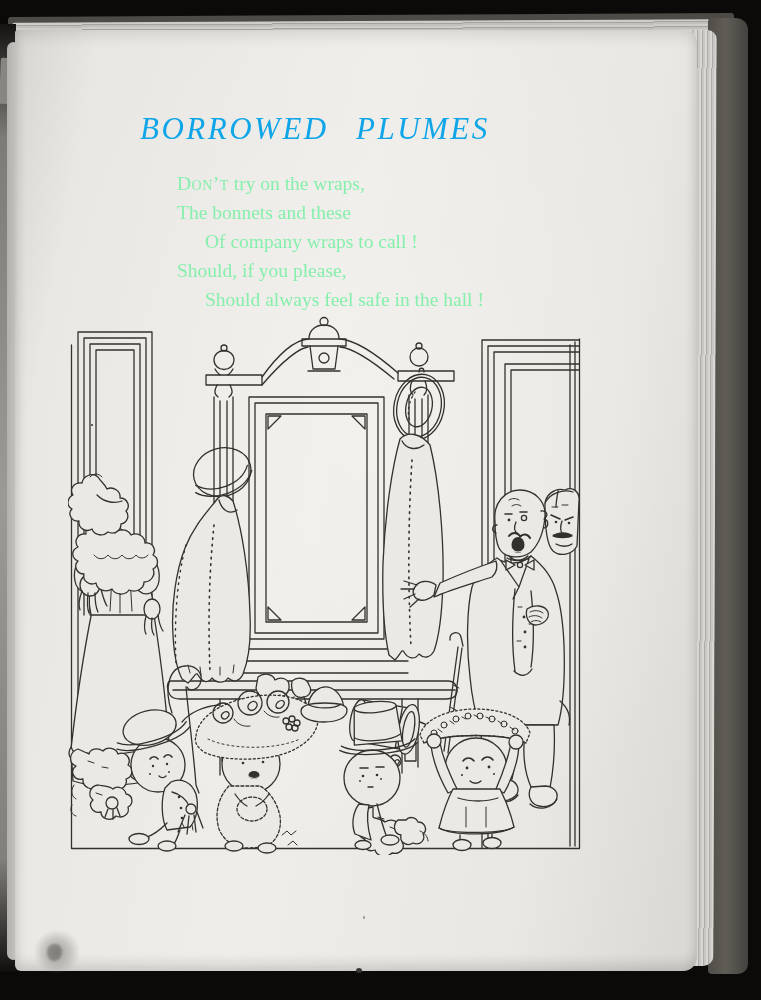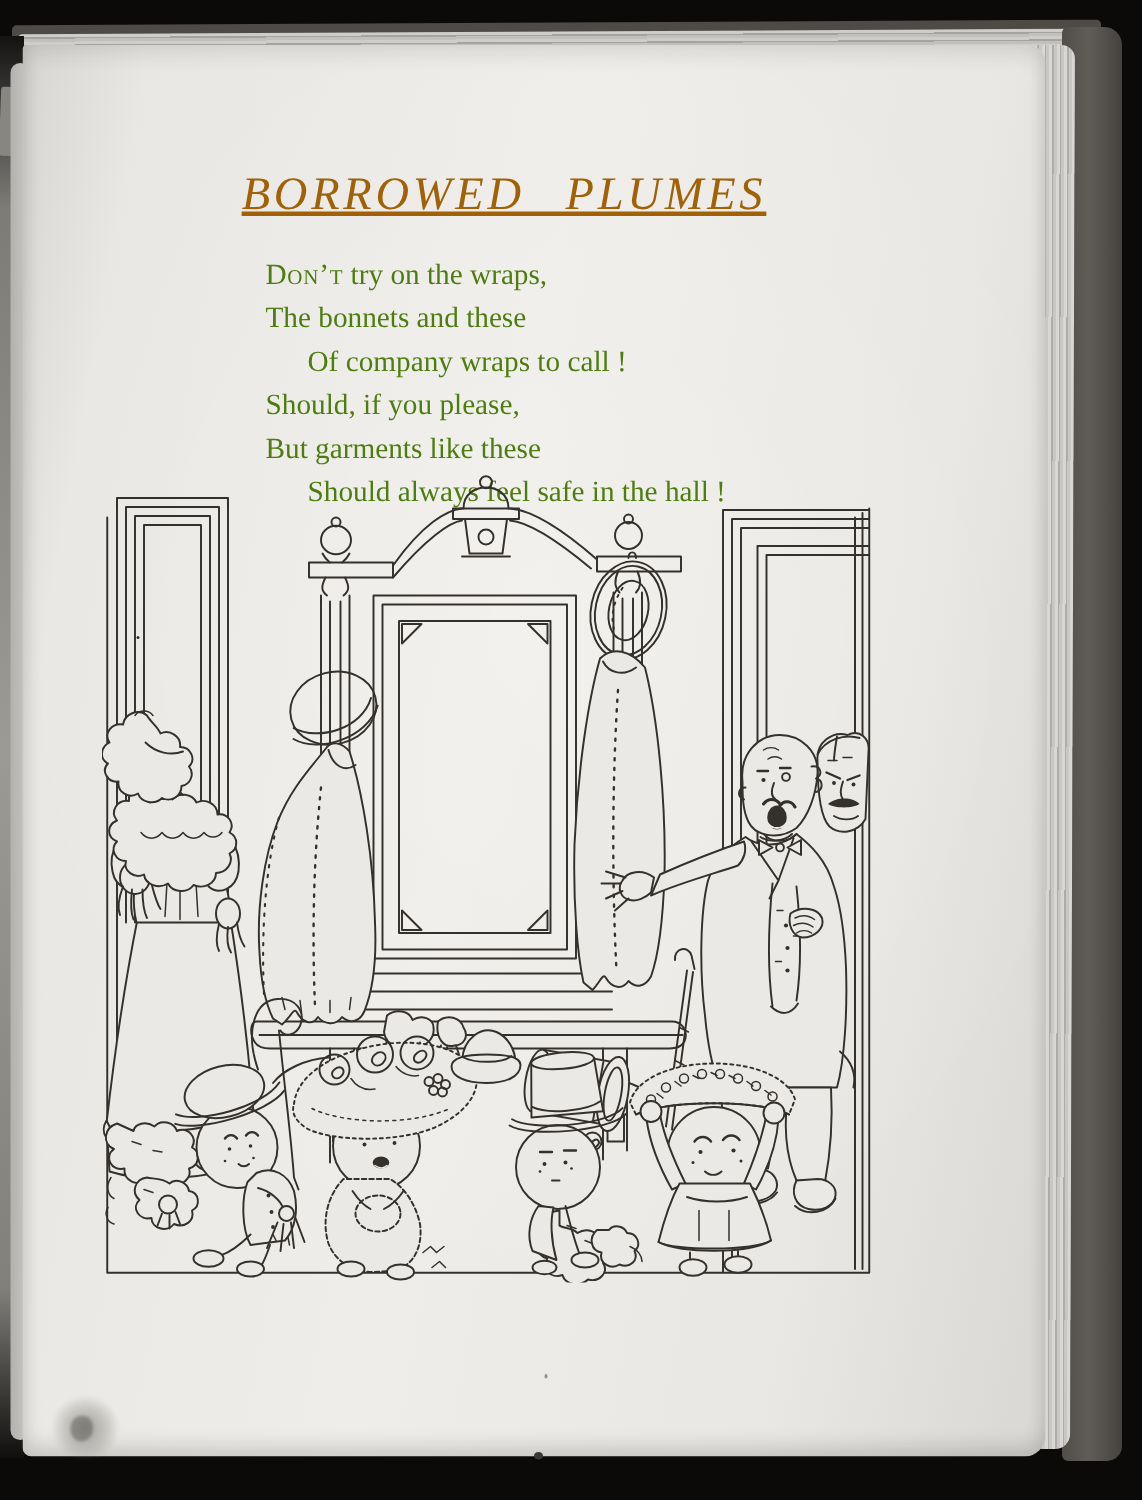--- a/index.html
+++ b/index.html
@@ -26,24 +26,24 @@
     border-radius:2px;transform:rotate(2deg);}
   .page-under-left{position:absolute;left:7px;top:42px;width:13px;height:918px;
     background:linear-gradient(90deg,#b3b1ad,#cbc9c5);border-radius:7px;}
   .page{position:absolute;left:15px;top:30px;width:682px;height:941px;
     background:
       radial-gradient(90% 80% at 52% 42%, rgba(255,255,255,0.22), rgba(0,0,0,0) 62%),
       linear-gradient(100deg,#d7d5d1 0%,#e9e7e3 10%,#efede9 45%,#e9e7e3 78%,#dbd9d5 97%);
     border-radius:3px 12px 14px 6px;
     box-shadow:inset 0 6px 14px rgba(0,0,0,0.10), inset 0 -8px 12px rgba(0,0,0,0.12);}
   
-  .title{position:absolute;left:140px;top:111px;width:392px;text-align:center;
+  .title{position:absolute;left:140px;top:111px;width:392px;
     font-style:italic;font-size:31px;line-height:36px;letter-spacing:2.5px;word-spacing:17px;
-    color:#a16207;text-decoration:underline;}
-  .poem{position:absolute;left:177px;top:169px;font-size:19.5px;line-height:29px;color:#4d7c0f;}
+    color:#0ea5e9;}
+  .poem{position:absolute;left:177px;top:169px;font-size:19.5px;line-height:29px;color:#86efac;}
   .poem .line{white-space:pre;}
   .poem .indent{padding-left:28px;}
   .poem .lead{font-variant:small-caps;letter-spacing:0.5px;}
   .illustration{position:absolute;left:68px;top:315px;width:515px;height:540px;}
   
   .stamp{position:absolute;left:34px;top:930px;width:46px;height:44px;
     background:radial-gradient(closest-side,rgba(104,102,98,0.55),rgba(124,122,118,0.30) 62%,rgba(124,122,118,0) 100%);
     border-radius:46% 54% 52% 48%;filter:blur(1px);}
   .stamp-core{position:absolute;left:47px;top:944px;width:15px;height:17px;
     background:rgba(82,80,76,0.45);border-radius:50% 45% 55% 50%;filter:blur(1px);}
@@ -63,21 +63,20 @@
 
 <div class="page"></div>
 
 <div class="title">BORROWED PLUMES</div>
 
 <div class="poem">
   <div class="line"><span class="lead">Don’t</span><span> try on the wraps,</span></div>
   <div class="line"><span>The bonnets and these</span></div>
   <div class="line indent"><span>Of company wraps to call !</span></div>
   <div class="line"><span>Should, if you please,</span></div>
-  <div class="line"><span>But garments like these</span></div>
   <div class="line indent"><span>Should always feel safe in the hall !</span></div>
 </div>
 
 <svg class="illustration" viewBox="0 0 515 540" xmlns="http://www.w3.org/2000/svg">
 <g stroke="#34312d" stroke-width="1.3" fill="none" stroke-linecap="round" stroke-linejoin="round">
 
   <path d="M3.5,30 L3.5,533.5 L511.5,533.5 L511.5,24"></path>
 
   <g>
     <path d="M10,430 L10,17 L84,17 L84,300"></path>

